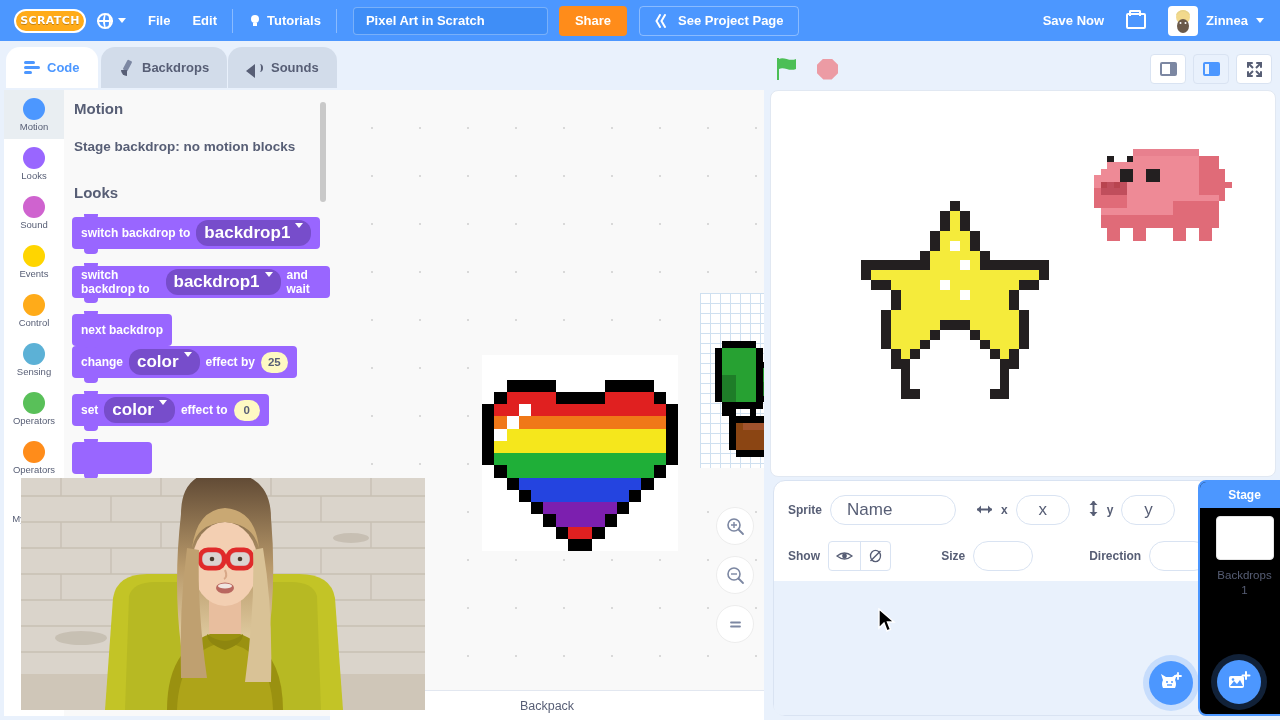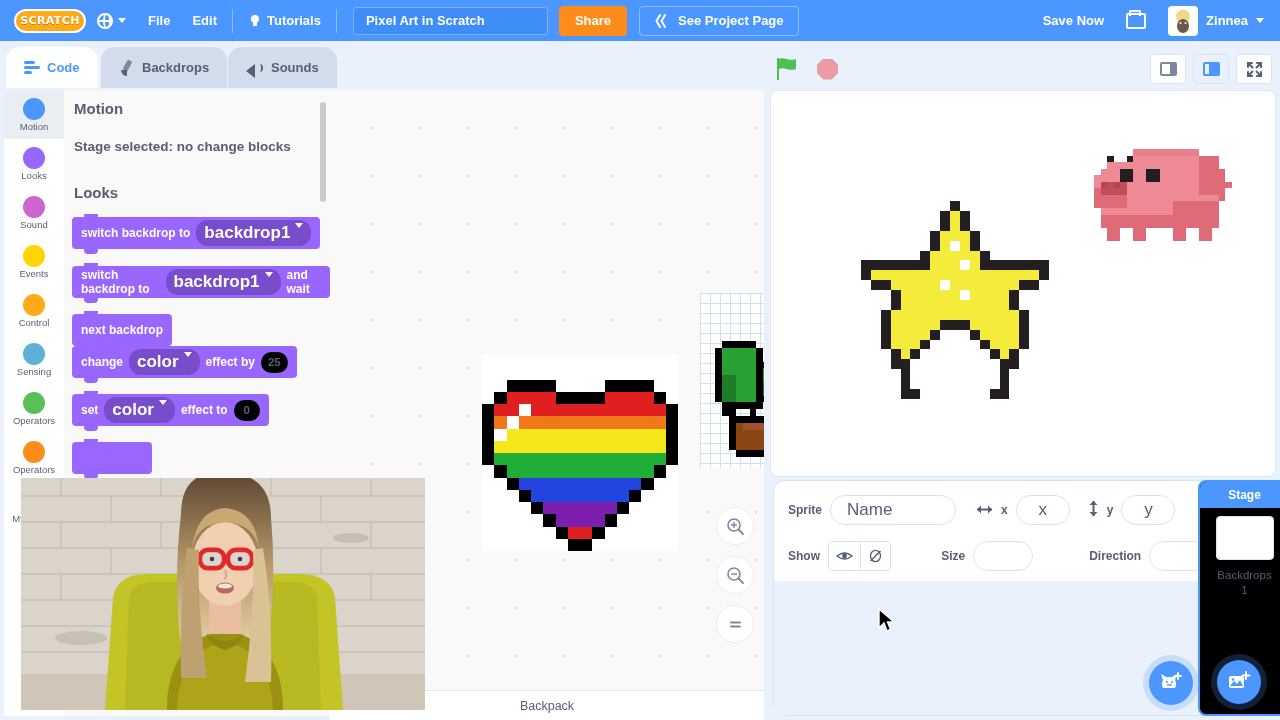--- a/index.html
+++ b/index.html
@@ -149,21 +149,21 @@
   .block:after { 
     content:""; position:absolute; left:12px; bottom:-5px; width:14px; height:5px;
     background:#9966FF; border-radius:0 0 4px 4px;
   }
   .drop {
     background:#774DCB; border-radius:12px; padding:3px 8px; font-size:17px;
     display:inline-flex; align-items:flex-start; gap:5px; color:#fff;
   }
   .drop .dcar { width:0;height:0;border-left:4px solid transparent;border-right:4px solid transparent;border-top:5px solid #fff; }
   .numin {
-    background:#000000; color:#575E75; border-radius:11px; min-width:26px; height:21px;
+    background:#fef9c3; color:#575E75; border-radius:11px; min-width:26px; height:21px;
     font-size:11.5px; display:inline-flex; align-items:center; justify-content:center;
     padding:0 7px;
   }
 
   
   .workspace {
     position:absolute; left:330px; top:90px; width:434px; height:600px;
     background:#F9F9F9; border-radius:0 0 0 0; overflow:hidden;
     background-image:radial-gradient(#D9D9D9 1px, transparent 1px);
     background-size:48px 48px; background-position:18px 14px;
@@ -359,21 +359,21 @@
       <span class="lbl">Operators</span>
     </div>
     <div class="cat">
       <span class="dot" style="background:#FF6680"></span>
       <span class="lbl">My Blocks</span>
     </div>
   </div>
 
   <div class="palette">
     <div class="pal-head">Motion</div>
-    <div class="pal-note">Stage selected: no change blocks</div>
+    <div class="pal-note">Stage backdrop: no motion blocks</div>
     <div class="pal-head" style="padding-top:30px;">Looks</div>
     <div class="pal-scroll"></div>
 
     <div style="margin-top:16px;">
       <div class="block">
         <span>switch backdrop to</span>
         <span class="drop">
           <span>backdrop1</span>
           <span class="dcar"></span>
         </span>

